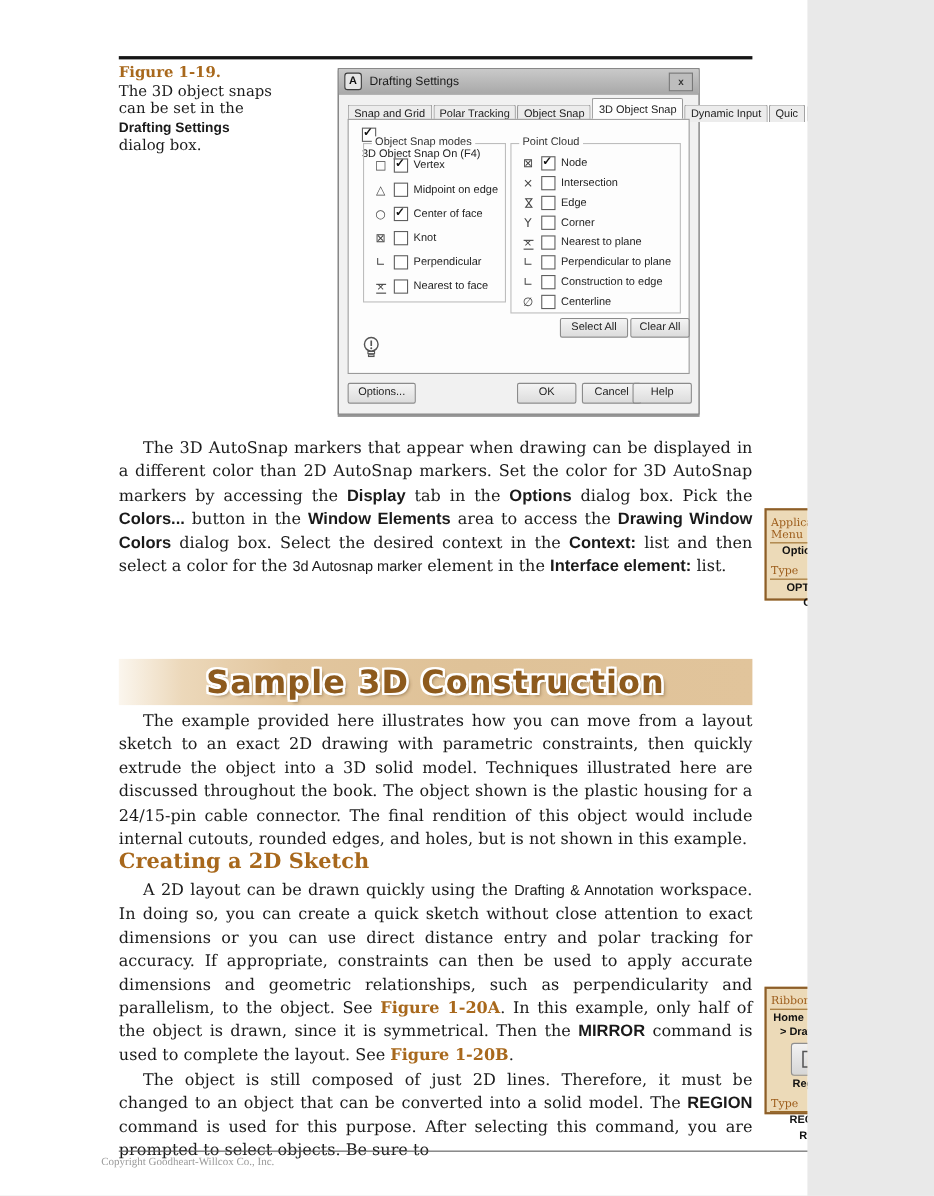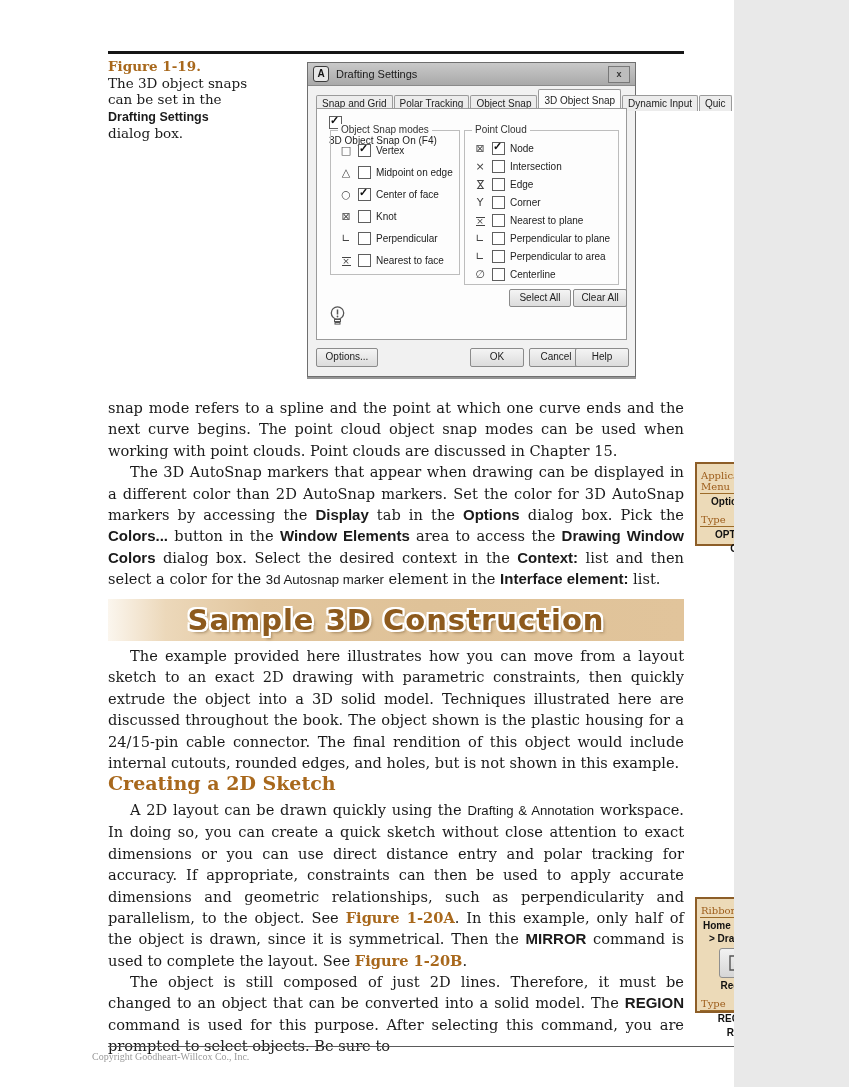--- a/index.html
+++ b/index.html
@@ -198,21 +198,21 @@
               <span>Nearest to plane</span>
             </div>
             <div class="grow">
               <span class="gi">∟</span>
               <span class="cb"></span>
               <span>Perpendicular to plane</span>
             </div>
             <div class="grow">
               <span class="gi">∟</span>
               <span class="cb"></span>
-              <span>Perpendicular to area</span>
+              <span>Construction to edge</span>
             </div>
             <div class="grow">
               <span class="gi">∅</span>
               <span class="cb"></span>
               <span>Centerline</span>
             </div>
           </div>
       </div>
       <div class="btn b-selall">Select All</div>
       <div class="btn b-clrall">Clear All</div>
@@ -226,21 +226,20 @@
         </svg>
       </div>
     </div>
     <div class="btn b-options">Options...</div>
     <div class="btn b-ok">OK</div>
     <div class="btn b-cancel">Cancel</div>
     <div class="btn b-help">Help</div>
   </div>
 
   <div class="abs body-col p1">
-    <div><span>snap mode refers to a spline and the point at which one curve ends and the next curve begins. The point cloud object snap modes can be used when working with point clouds. Point clouds are discussed in Chapter 15.</span></div>
     <div class="indent"><span>The 3D AutoSnap markers that appear when drawing can be displayed in a different color than 2D AutoSnap markers. Set the color for 3D AutoSnap markers by accessing the </span><span class="r-b">Display</span><span> tab in the </span><span class="r-b">Options</span><span> dialog box. Pick the </span><span class="r-b">Colors...</span><span> button in the </span><span class="r-b">Window Elements</span><span> area to access the </span><span class="r-b">Drawing Window Colors</span><span> dialog box. Select the desired context in the </span><span class="r-b">Context:</span><span> list and then select a color for the </span><span class="r-ui">3d Autosnap marker</span><span> element in the </span><span class="r-b">Interface element:</span><span> list.</span></div>
   </div>
 
   <div class="abs banner">
     <span class="banner-text">Sample 3D Construction</span>
   </div>
 
   <div class="abs body-col p-sample">
     <div class="indent"><span>The example provided here illustrates how you can move from a layout sketch to an exact 2D drawing with parametric constraints, then quickly extrude the object into a 3D solid model. Techniques illustrated here are discussed throughout the book. The object shown is the plastic housing for a 24/15-pin cable connector. The final rendition of this object would include internal cutouts, rounded edges, and holes, but is not shown in this example.</span></div>
   </div>

